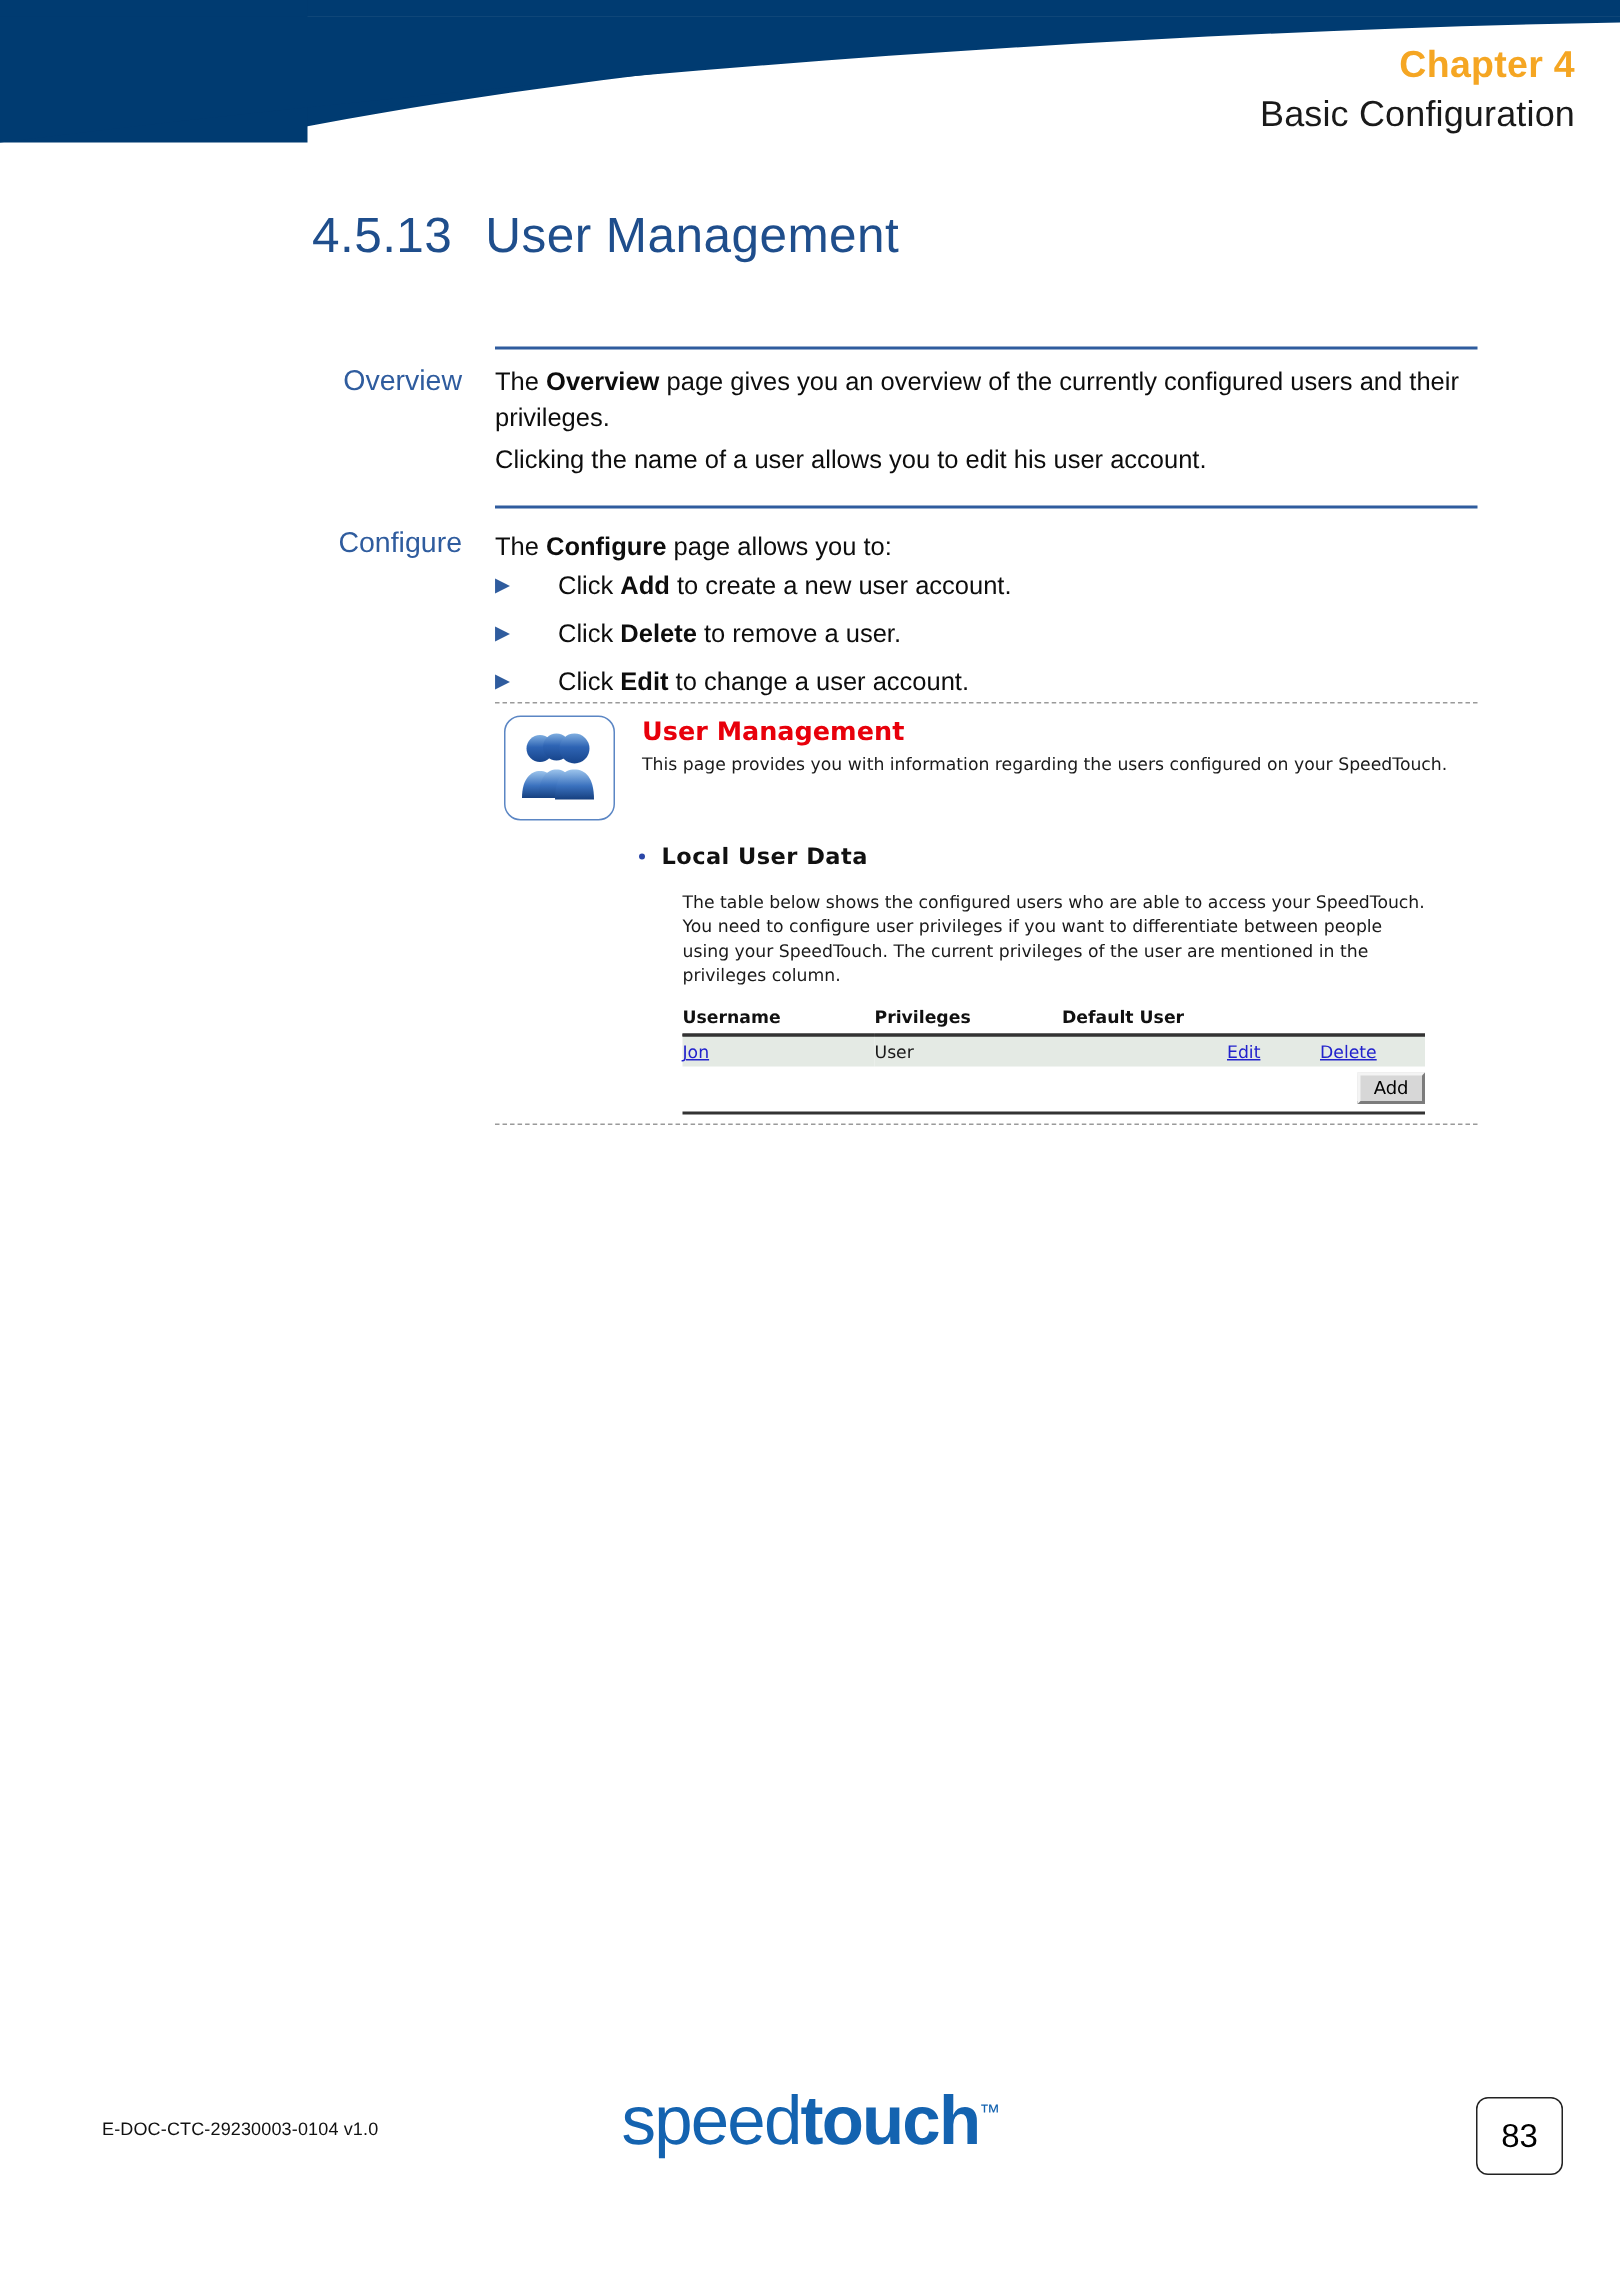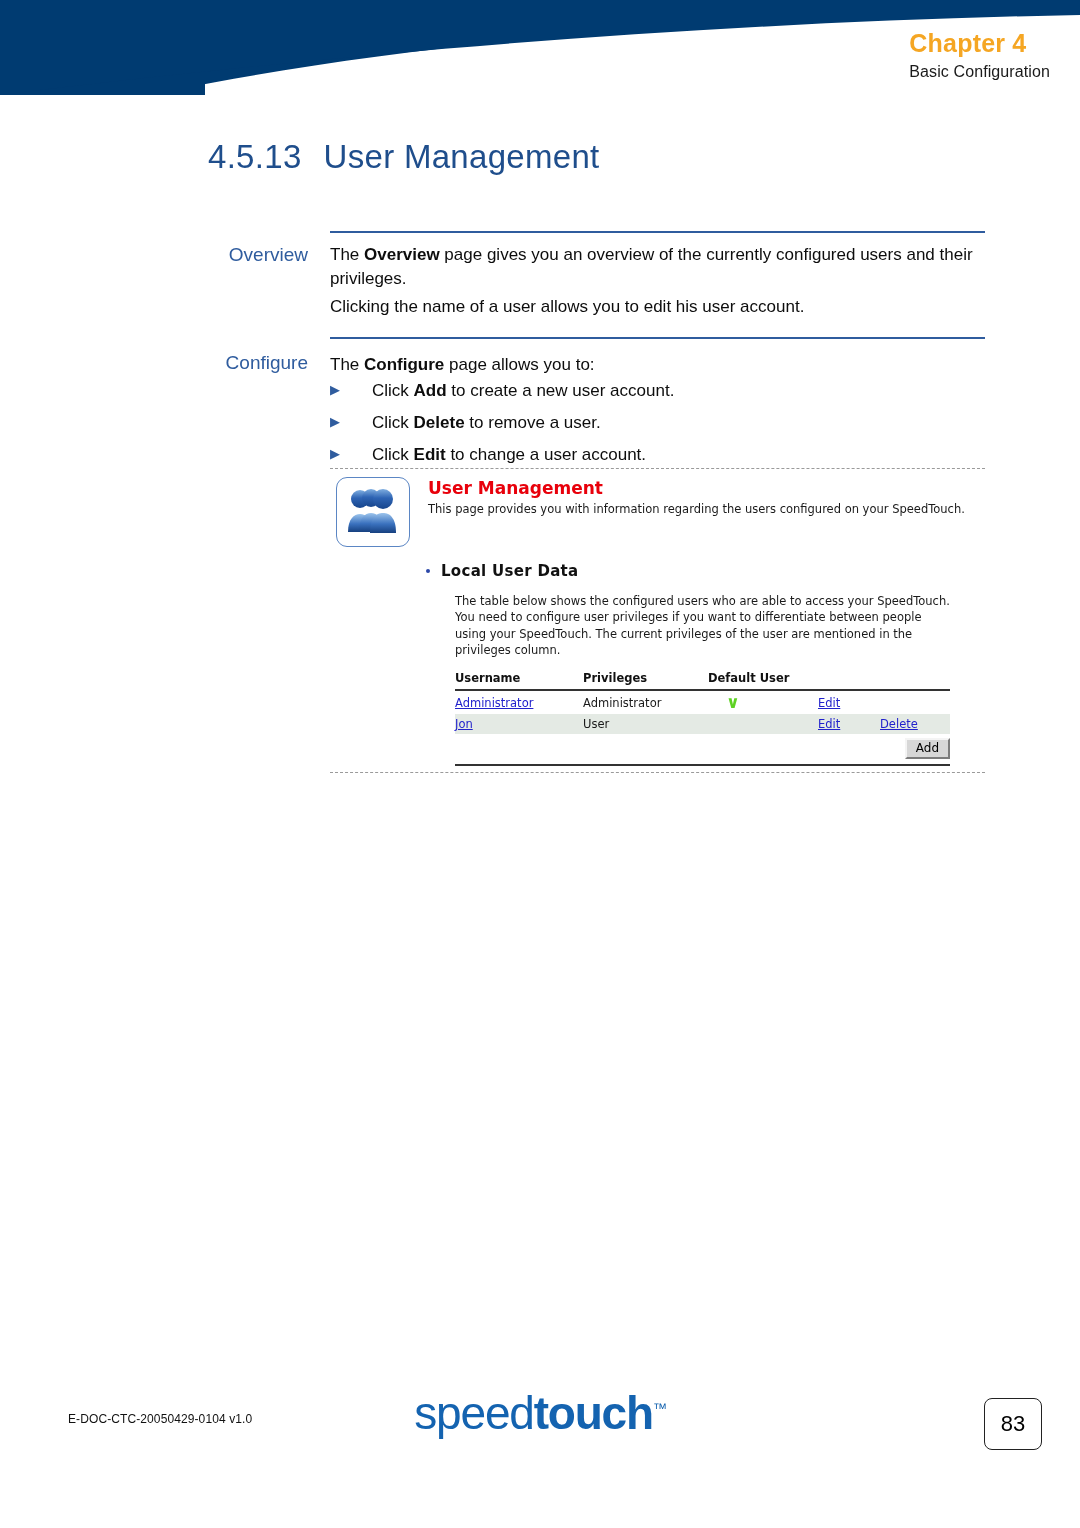--- a/index.html
+++ b/index.html
@@ -45,31 +45,32 @@
     font-size: 22px;
     letter-spacing: 0.5px;
     font-family: "Liberation Sans", sans-serif;
     line-height: 1;
   }
 
   .chapter-block {
     position: absolute;
     right: 30px;
     top: 30px;
+    text-align: right;
   }
   .chapter-title {
     color: #F5A623;
     font-weight: bold;
     font-size: 25px;
     line-height: 1.1;
     letter-spacing: 0.2px;
   }
   .chapter-sub {
     color: #1a1a1a;
-    font-size: 16px;
+    font-size: 24px;
     margin-top: 5px;
     letter-spacing: 0.1px;
   }
 
   
   .doc-title {
     position: absolute;
     left: 208px;
     top: 138px;
     font-size: 33px;
@@ -408,41 +409,34 @@
     <thead>
       <tr>
         <th class="col-user">Username</th>
         <th class="col-priv">Privileges</th>
         <th class="col-def">Default User</th>
         <th class="col-edit"></th>
         <th class="col-del"></th>
       </tr>
     </thead>
     <tbody>
-      <tr>
-        <td class="col-user"><span class="tlink">Administrator</span></td>
-        <td class="col-priv">Administrator</td>
-        <td class="col-def"><span class="check-v">∨</span></td>
-        <td class="col-edit"><span class="tlink">Edit</span></td>
-        <td class="col-del"></td>
-      </tr>
       <tr class="shade">
         <td class="col-user"><span class="tlink">Jon</span></td>
         <td class="col-priv">User</td>
         <td class="col-def"></td>
         <td class="col-edit"><span class="tlink">Edit</span></td>
         <td class="col-del"><span class="tlink">Delete</span></td>
       </tr>
     </tbody>
   </table>
 
   <div class="addrow-wrap">
     <button class="add-btn">Add</button>
   </div>
 </div>
 
-<div class="doc-code">E-DOC-CTC-20050429-0104 v1.0</div>
+<div class="doc-code">E-DOC-CTC-29230003-0104 v1.0</div>
 
 <div class="speedtouch">
   <span class="st-word"><span class="st-light">speed</span><span class="st-bold">touch</span><span class="st-tm">™</span></span>
 </div>
 
 <div class="page-num">83</div>
 
 </body></html>

